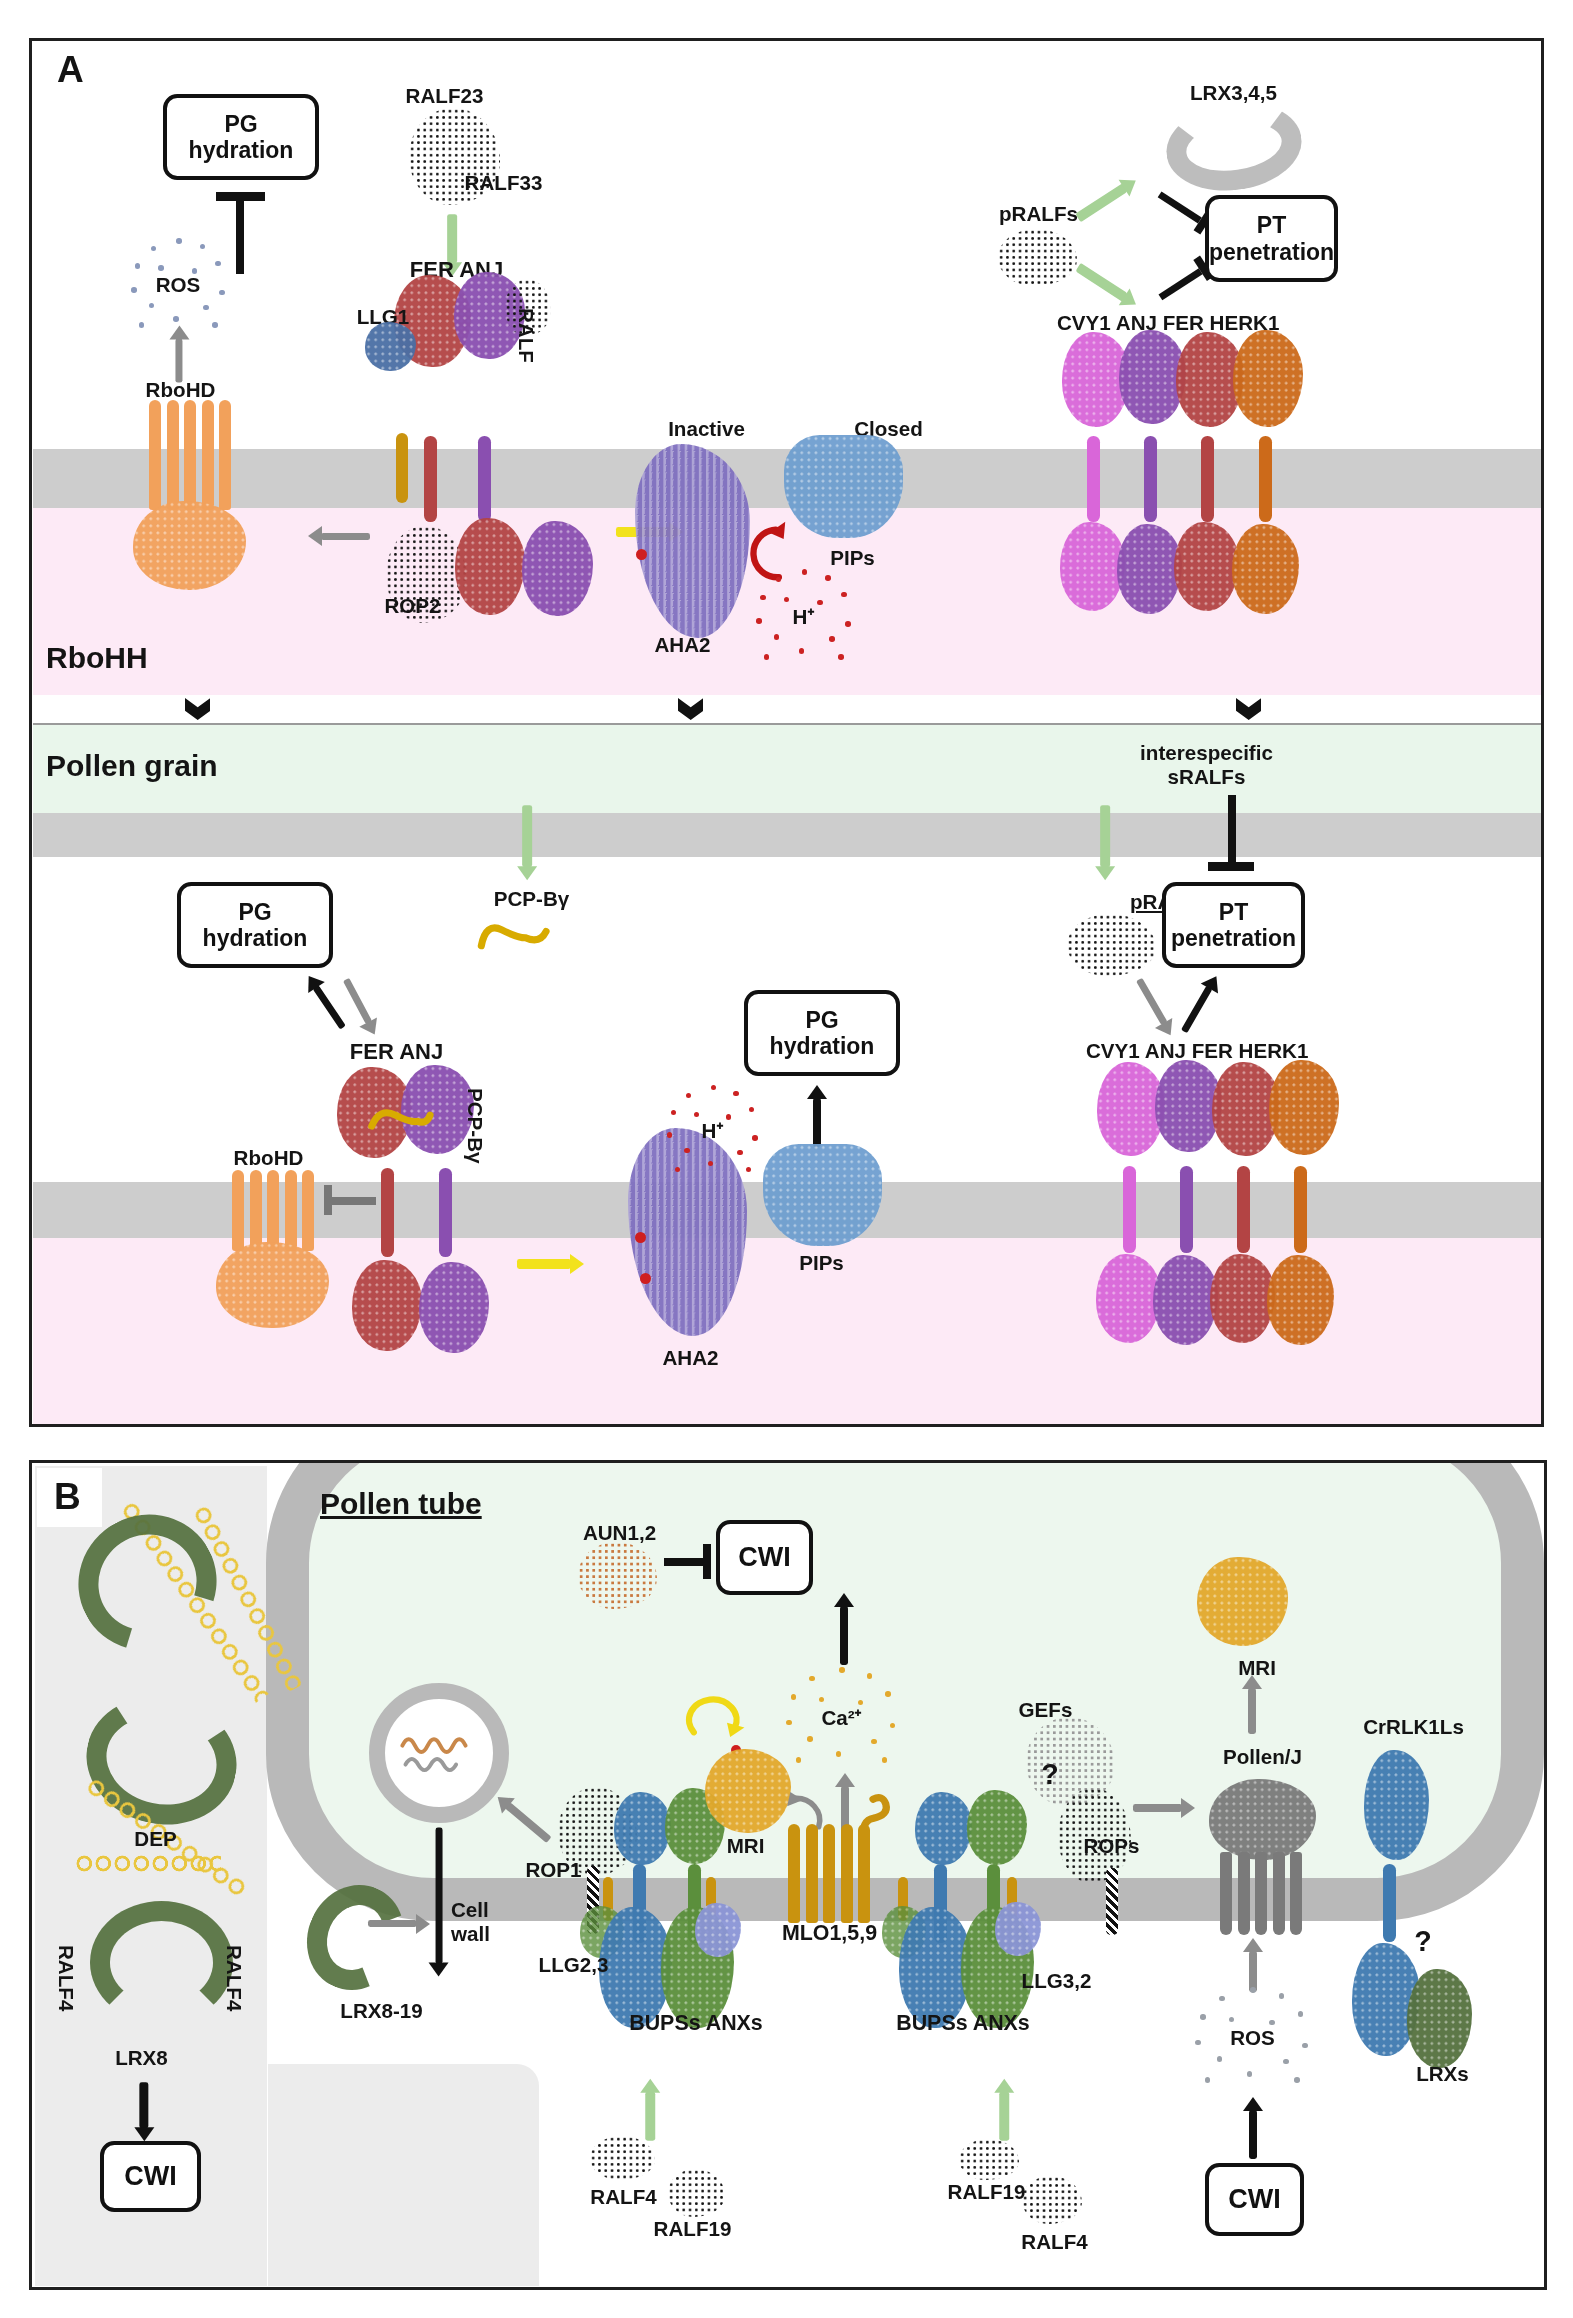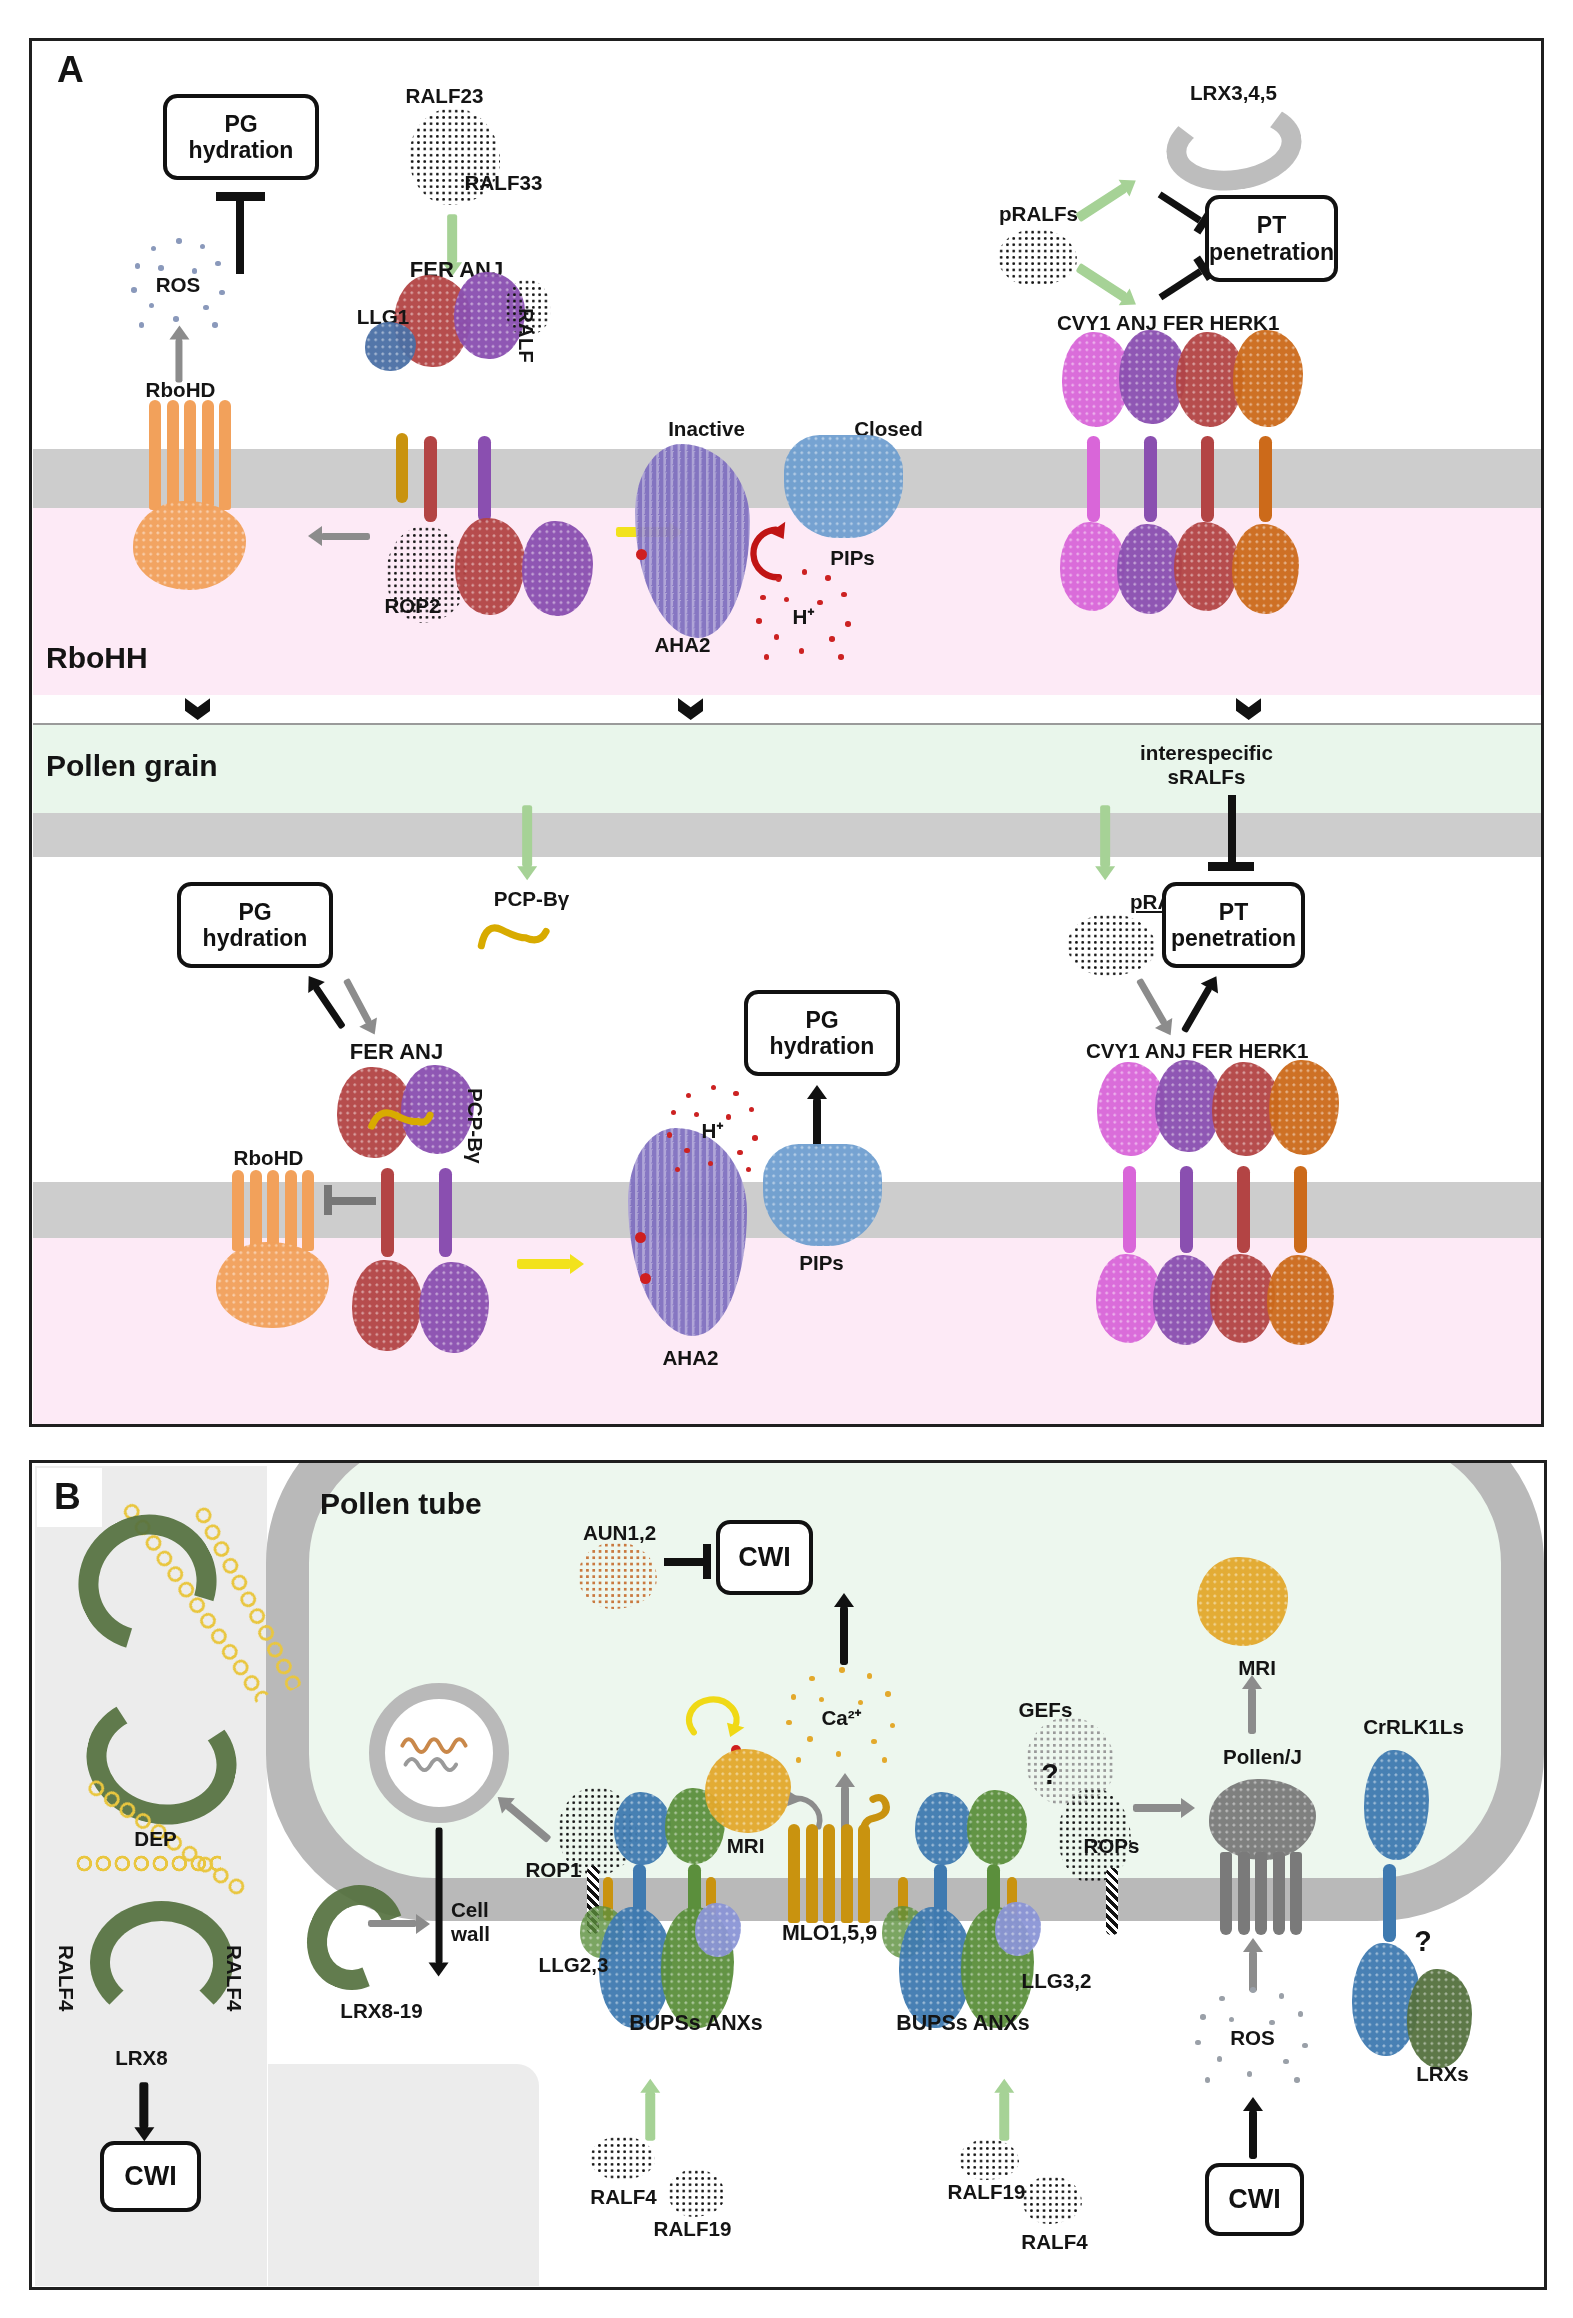--- a/index.html
+++ b/index.html
@@ -289,21 +289,21 @@
   <div class="blob" style="left:1210px;top:1254px;width:65px;height:89px;background-color:var(--fer_red);"></div>
   <div class="blob" style="left:1267px;top:1255px;width:67px;height:90px;background-color:var(--herk1_orange);"></div>
 
   <div class="panel" style="left:29px;top:1460px;width:1518px;height:830px;overflow:hidden;">
     <div class="band" style="left:3.2px;top:3.2px;width:232px;height:820px;background:var(--block_gray);"></div>
     <div class="band" style="left:236px;top:601px;width:271px;height:222px;background:var(--block_gray);border-radius:0 22px 0 0;"></div>
     <div style="position:absolute;left:234px;top:-67px;width:1278px;height:525px;border:43px solid var(--wall);border-radius:167px;background:var(--tube_green);box-sizing:border-box;"></div>
 
     <div class="band" style="left:4.8px;top:4.8px;width:65px;height:59px;background:#fff;"></div>
     <div class="lbl lbl-panel" style="left:22px;top:12.7px;">B</div>
-    <div class="lbl lbl-sec" style="left:288px;top:24px;">Pollen tube</div>
+    <div class="lbl lbl-sec" style="left:288px;top:24px;text-decoration:underline;">Pollen tube</div>
 
     <div class="ring-chain" style="left:94px;top:30px;width:238px;transform:rotate(55deg);"></div>
     <div class="ring-chain" style="left:167px;top:33px;width:206px;transform:rotate(62deg);"></div>
     <div class="arch" style="left:46px;top:52px;width:139px;height:135px;border-bottom-color:transparent;transform:rotate(-28deg);"></div>
     <div class="arch" style="left:54px;top:234px;width:151px;height:127px;border-top-color:transparent;transform:rotate(12deg);"></div>
     <div class="ring-chain" style="left:56px;top:309px;width:190px;transform:rotate(35deg);"></div>
     <div class="lbl" style="left:86px;top:364px;width:75px;">DEP</div>
     <div class="ring-chain" style="left:42px;top:390px;width:147px;"></div>
     <div class="arch" style="left:58px;top:438px;width:143px;height:123px;border-bottom-color:transparent;"></div>
     <div class="lbl vlbl" style="left:22px;top:470px;height:91px;">RALF4</div>

